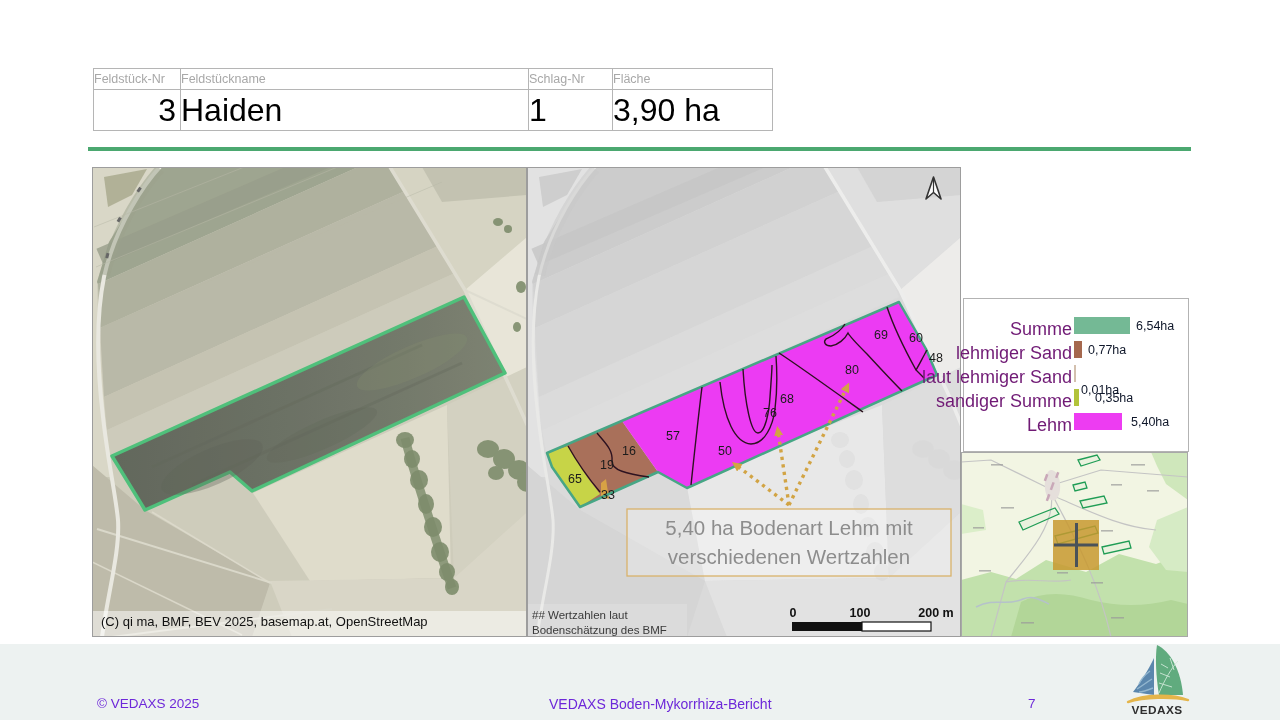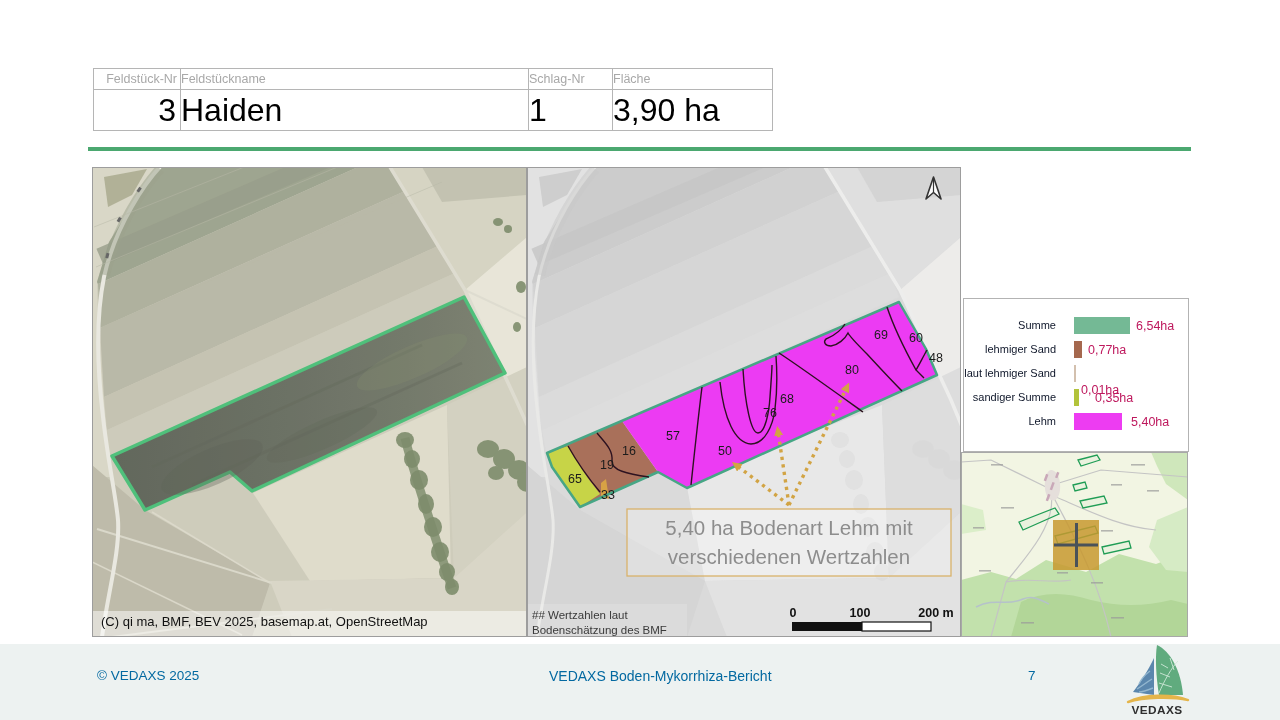--- a/index.html
+++ b/index.html
@@ -4,33 +4,33 @@
 <style>
 html,body{margin:0;padding:0;width:1280px;height:720px;background:#ffffff;font-family:"Liberation Sans",sans-serif;overflow:hidden}
 .abs{position:absolute}
 #tablewrap{position:absolute;left:93px;top:68px}
 table.hdr{border-collapse:collapse}
 table.hdr td{border:1px solid #b5b5b5;padding:0;vertical-align:middle}
 td.h{height:20px;font-size:12.5px;color:#a8a8a8;padding-left:5px}
 td.d{height:40px;font-size:32px;color:#000;padding-left:6px}
 #greenline{position:absolute;left:88px;top:147px;width:1103px;height:4px;background:#4ba870}
 #footer{position:absolute;left:0;top:644px;width:1280px;height:76px;background:#edf2f1}
-.ftxt{position:absolute;top:668px;font-size:13.5px;color:#0369a1}
+.ftxt{position:absolute;top:696px;font-size:13.5px;color:#6d28d9}
 #legend{position:absolute;left:963px;top:298px;width:224px;height:152px;background:#fff;border:1px solid #b3b3b3}
-.llab{position:absolute;right:132px;font-size:11px;color:#0f172a;white-space:nowrap;top:0px}
+.llab{position:absolute;right:116px;font-size:18px;color:#701a75;white-space:nowrap;top:0px}
 .lbar{position:absolute;left:110px;top:0px;height:17px}
-.lval{position:absolute;font-size:12.5px;color:#be185d;top:2px;white-space:nowrap}
+.lval{position:absolute;font-size:12.5px;color:#0f172a;top:2px;white-space:nowrap}
 </style>
 </head>
 <body>
 <div id="tablewrap">
 <table class="hdr">
 <tbody>
         <tr>
-          <td class="h" style="width:83px;text-align:right;padding-left:0;padding-right:3px">Feldstück-Nr</td>
+          <td class="h" style="width:83px;text-align:left;padding-left:0;padding-right:3px">Feldstück-Nr</td>
           <td class="h" style="width:347px">Feldstückname</td>
           <td class="h" style="width:83px">Schlag-Nr</td>
           <td class="h" style="width:159px">Fläche</td>
         </tr>
 <tr>
           <td class="d" style="text-align:right;padding-right:4px;padding-left:0">3</td>
           <td class="d">Haiden</td>
           <td class="d">1</td>
           <td class="d">3,90 ha</td>
         </tr>

